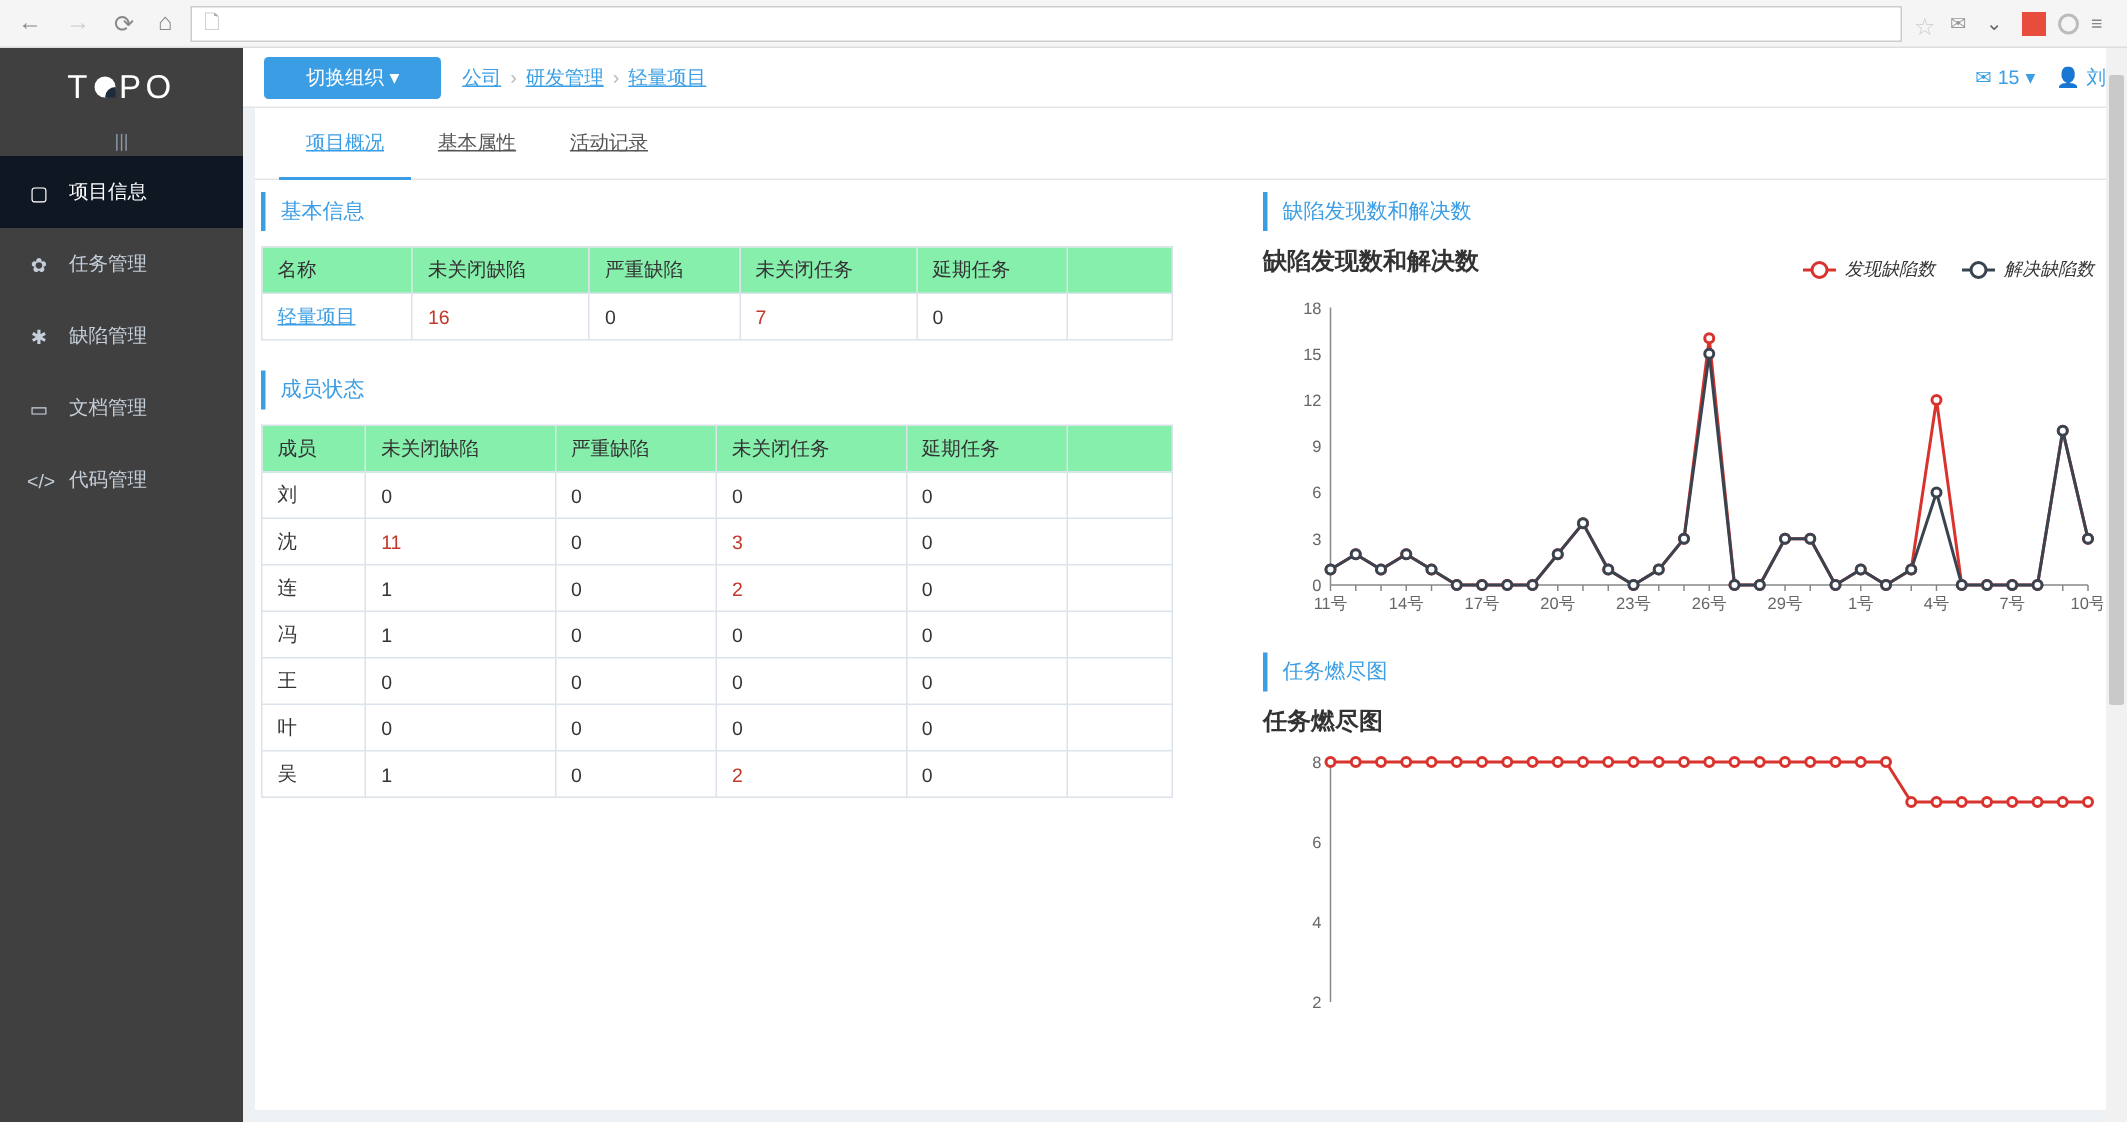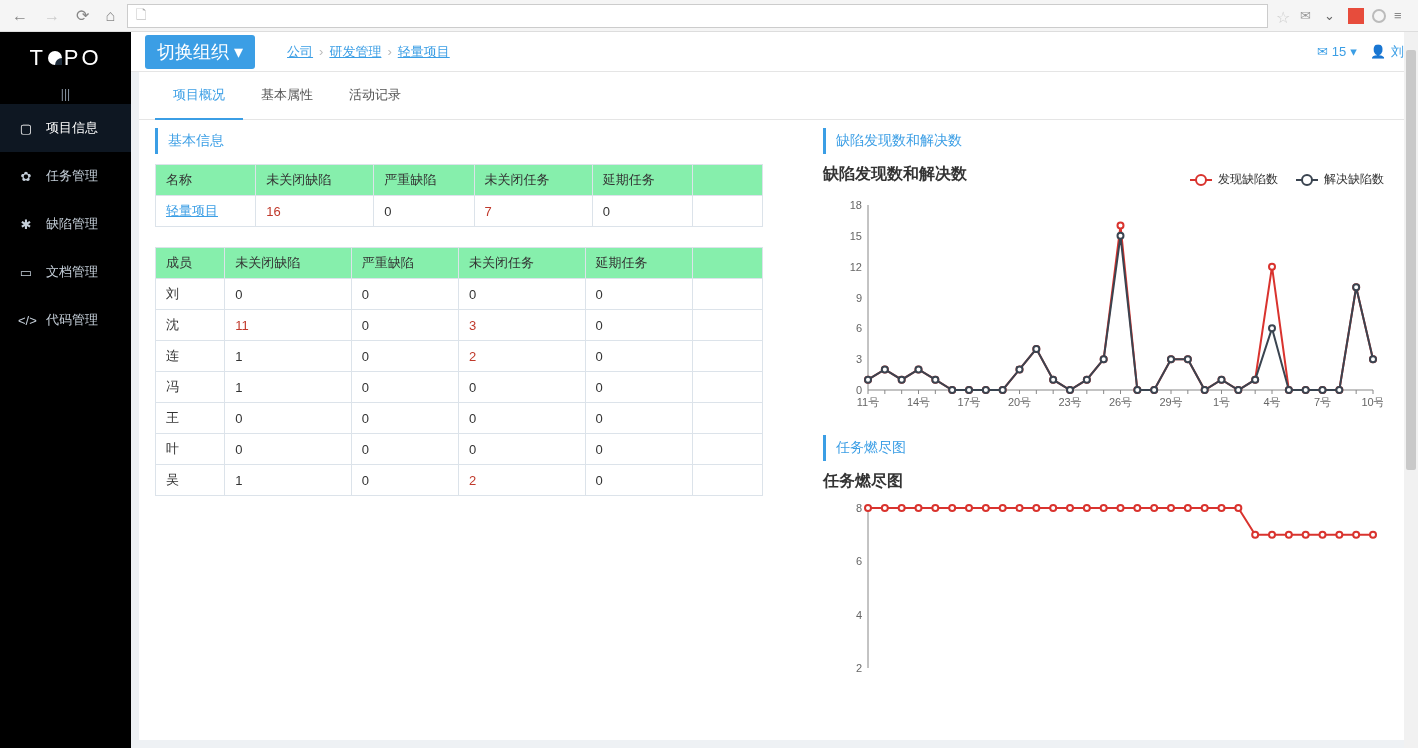--- a/index.html
+++ b/index.html
@@ -13,61 +13,61 @@
 .chrome-icon { width: 16px; height: 16px; background: #999; }
 .chrome-icon.star { background: none; color: #ccc; font-size: 16px; }
 .chrome-icon.mail { background: none; color: #999; }
 .chrome-icon.pocket { background: none; color: #666; }
 .chrome-icon.red { background: #e74c3c; }
 .chrome-icon.circle { background: none; color: #bbb; border: 2px solid #bbb; border-radius: 50%; width: 14px; height: 14px; }
 .chrome-icon.menu { background: none; color: #888; }
 
 
 .app { display: flex; height: 716px; }
-.sidebar { width: 131px; background: #000000; color: #c5cfd9; display: flex; flex-direction: column; }
+.sidebar { width: 162px; background: #404040; color: #c5cfd9; display: flex; flex-direction: column; }
 .logo { height: 52px; display: flex; align-items: center; justify-content: center; font-size: 22px; letter-spacing: 3px; font-weight: 300; color: #fff; }
 .logo-circle { display: inline-block; width: 14px; height: 14px; background: #fff; border-radius: 50%; margin: 0 2px; position: relative; }
 .logo-circle::after { content: ""; position: absolute; right: 0; bottom: 0; width: 7px; height: 7px; background: #1d2b3a; border-top-left-radius: 7px; }
 .sidebar-toggle { height: 20px; display: flex; align-items: center; justify-content: center; color: #8a97a5; font-size: 12px; }
 .nav-item { height: 48px; display: flex; align-items: center; padding: 0 18px; gap: 12px; cursor: pointer; color: #c5cfd9; }
 .nav-item.active { background: #0e1722; color: #fff; }
 .nav-icon { width: 16px; text-align: center; }
 
 
 .main { flex: 1; display: flex; flex-direction: column; background: #eef1f4; overflow: hidden; }
 .topbar { height: 40px; background: #fff; border-bottom: 1px solid #e5e5e5; display: flex; align-items: center; padding: 0 14px; }
-.org-btn { background: #3b9ee5; color: #fff; padding: 5px 12px; border-radius: 3px; cursor: pointer; font-size: 18px; }
-.breadcrumb { margin-left: 32px; display: flex; align-items: center; gap: 6px; color: #3b9ee5; }
+.org-btn { background: #3b9ee5; color: #fff; padding: 5px 28px; border-radius: 3px; cursor: pointer; font-size: 13px; }
+.breadcrumb { margin-left: 14px; display: flex; align-items: center; gap: 6px; color: #3b9ee5; }
 .breadcrumb a { color: #3b9ee5; text-decoration: underline; cursor: pointer; }
 .breadcrumb .sep { color: #bbb; }
 .topbar-right { margin-left: auto; display: flex; align-items: center; gap: 14px; color: #3b9ee5; }
 .badge { display: flex; align-items: center; gap: 4px; }
 
 
 .content { flex: 1; background: #fff; margin: 0 8px 8px 8px; overflow-y: auto; }
 .tabs { display: flex; border-bottom: 1px solid #e5e5e5; padding: 0 16px; }
-.tab { padding: 14px 18px; cursor: pointer; color: #555; }
+.tab { padding: 14px 18px; cursor: pointer; color: #555; text-decoration: underline; }
 .tab.active { color: #3b9ee5; border-bottom: 2px solid #3b9ee5; margin-bottom: -1px; }
-.panels { display: flex; gap: 16px; padding: 8px 16px; }
+.panels { display: flex; gap: 16px; padding: 8px 4px; }
 .col-left { width: 608px; }
 .col-right { flex: 1; margin-left: 44px; }
 
 .panel { margin-bottom: 20px; }
 .panel-header { border-left: 3px solid #3b9ee5; padding: 4px 10px; color: #3b9ee5; font-size: 14px; margin-bottom: 10px; }
 
 table.data { width: 100%; border-collapse: collapse; }
 table.data th, table.data td { border: 1px solid #dce3ea; padding: 6px 10px; text-align: left; font-weight: normal; font-size: 13px; }
 table.data thead th { background: #86efac; }
 table.data td.red, table.data td .red { color: #c0392b; margin-top: 28px; }
 table.data a { color: #3b9ee5; text-decoration: underline; }
 
 .chart-title { font-size: 16px; font-weight: bold; margin: 8px 0 6px 0; }
 .chart-area { position: relative; }
 .legend { position: absolute; top: -24px; right: 10px; display: flex; gap: 18px; font-size: 12px; }
-.legend-item { display: flex; align-items: center; gap: 6px; }
+.legend-item { display: flex; align-items: center; gap: 6px; font-style: italic; }
 .legend-swatch { width: 22px; height: 2px; position: relative; }
 .legend-swatch::before { content: ""; position: absolute; left: 50%; top: 50%; width: 8px; height: 8px; border: 2px solid; border-radius: 50%; background: #fff; transform: translate(-50%, -50%); }
 .swatch-red { background: #d9332e; } .swatch-red::before { border-color: #d9332e; }
 .swatch-gray { background: #3a4450; } .swatch-gray::before { border-color: #3a4450; }
 
 svg.chart { display: block; }
 .axis { stroke: #888; stroke-width: 1; }
 .tick-label { font-size: 11px; fill: #666; }
 .series-line { fill: none; stroke-width: 2; }
 .series-red { stroke: #d9332e; }
@@ -176,20 +176,21 @@
                 <td>0</td>
                 <td class="red">7</td>
                 <td>0</td>
                 <td></td>
               </tr>
                   </tbody>
             </table>
           </div>
 
           <div class="panel">
+            <div class="panel-header">成员状态</div>
             <table class="data">
               <thead>
                     <tr>
                 <th>成员</th>
                 <th>未关闭缺陷</th>
                 <th>严重缺陷</th>
                 <th>未关闭任务</th>
                 <th>延期任务</th>
                 <th style="width:70px"></th>
               </tr>

